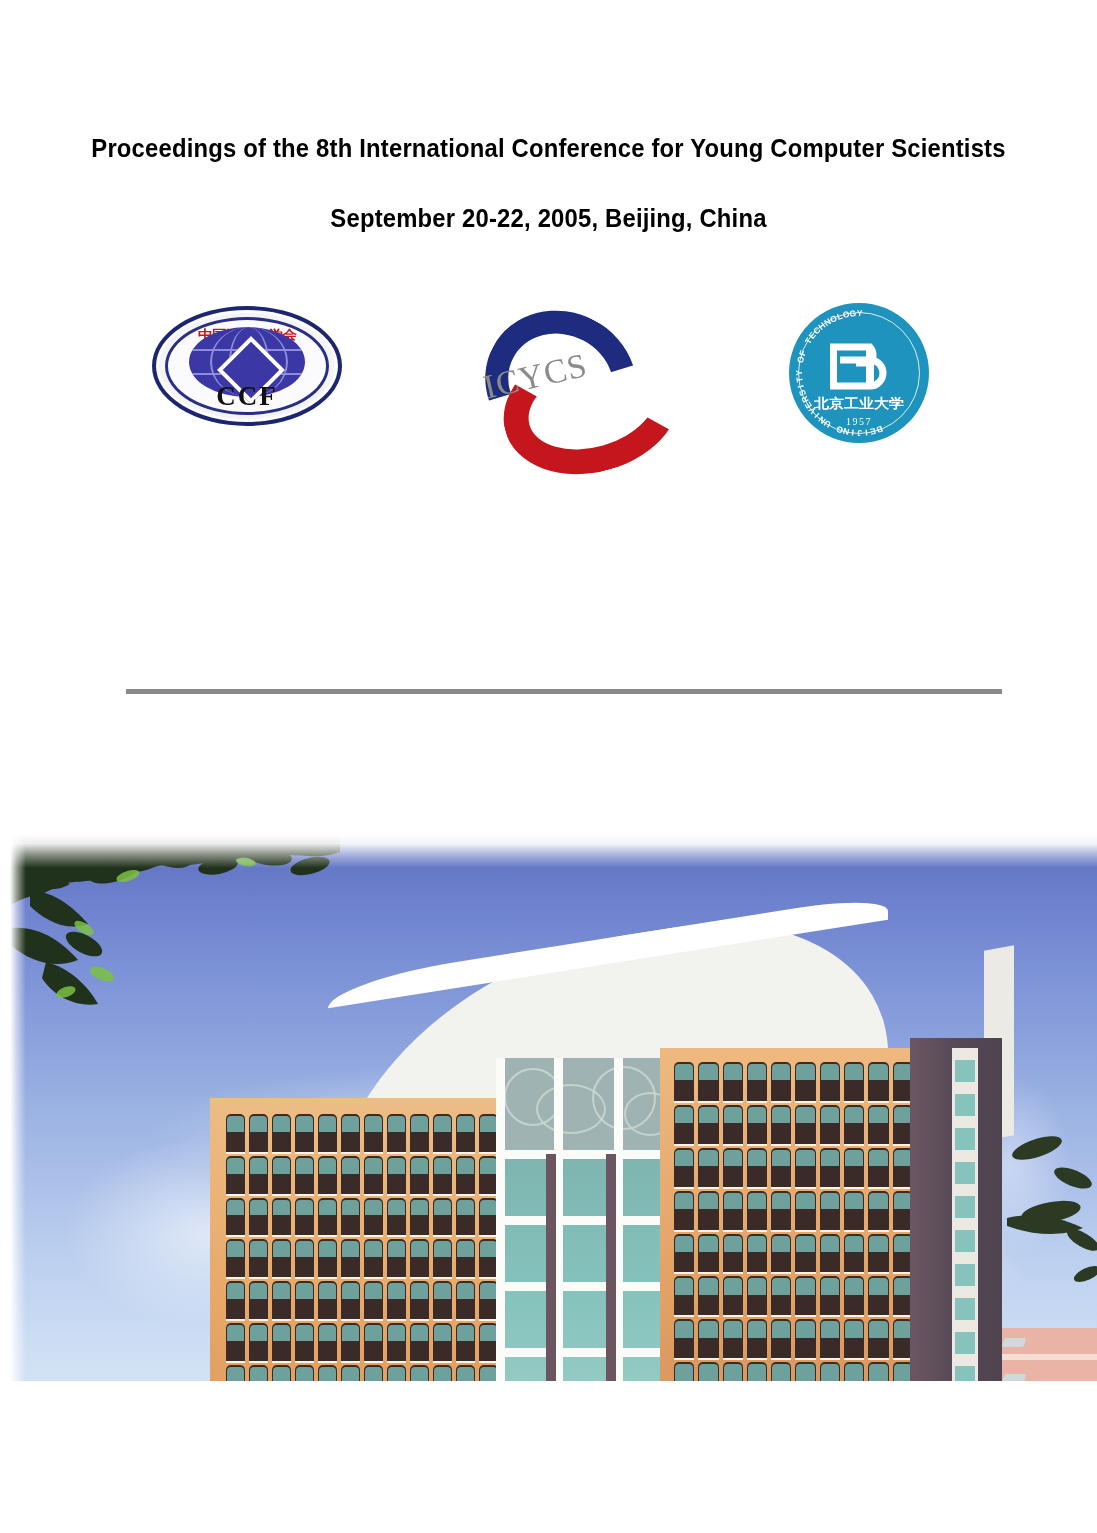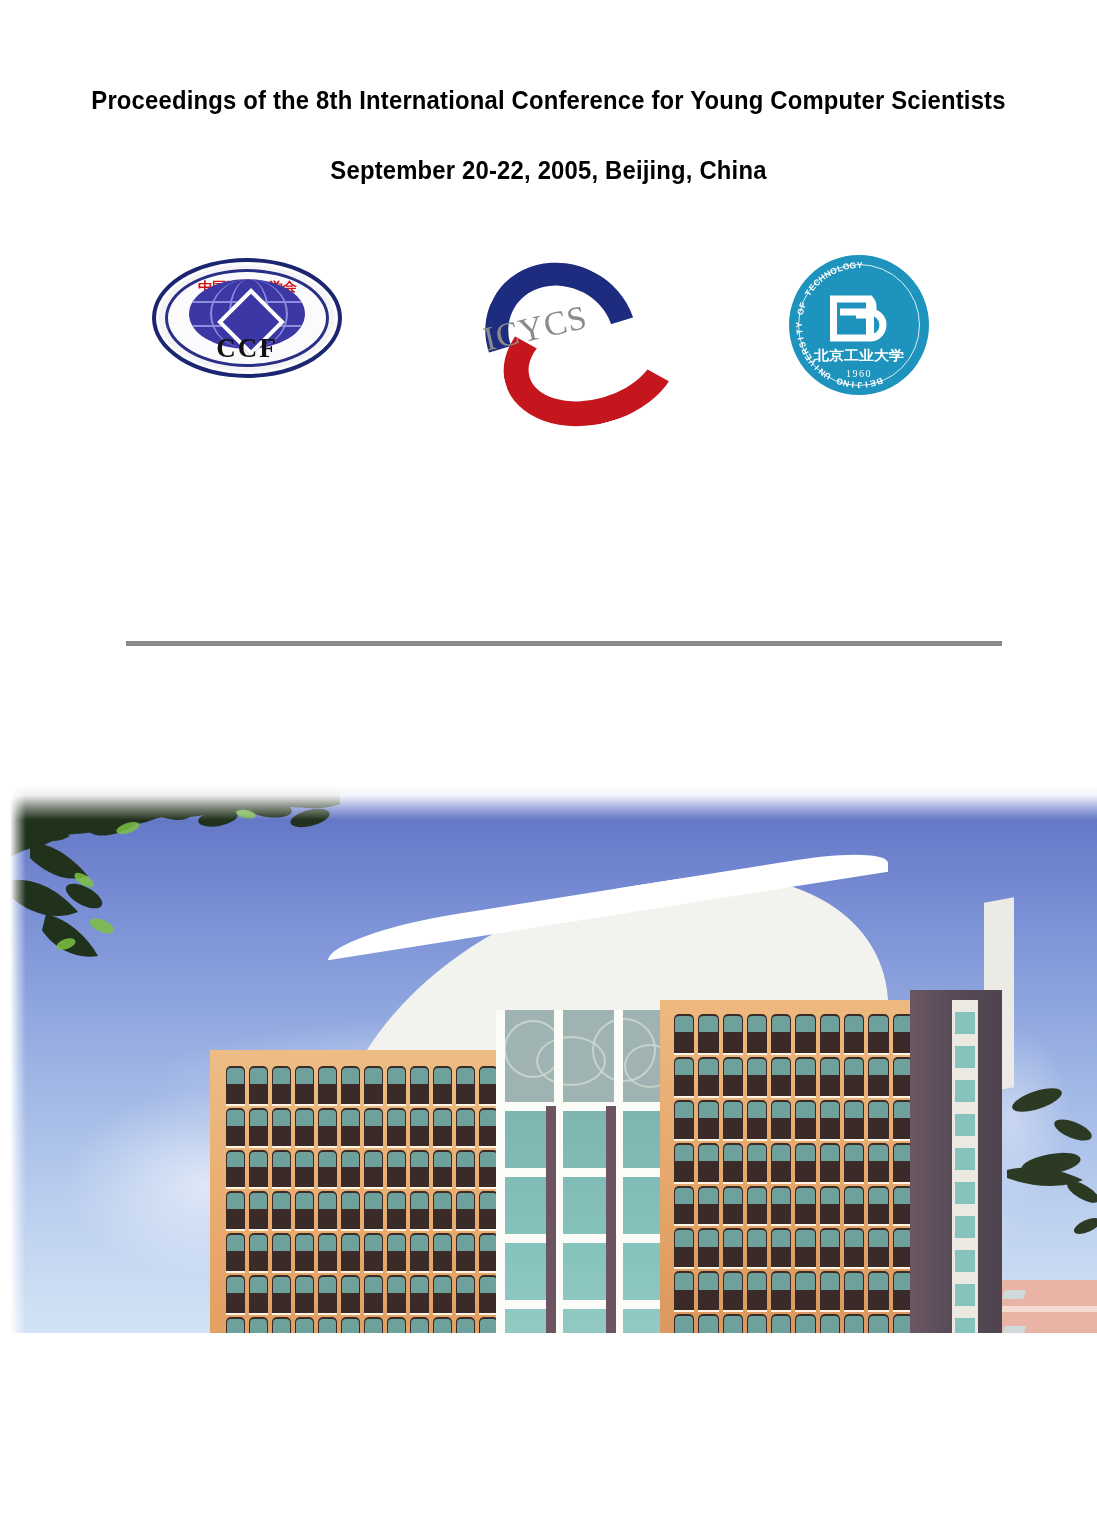--- a/index.html
+++ b/index.html
@@ -4,21 +4,21 @@
 <title>Book Cover</title>
 <style>
   html,body{margin:0;padding:0;background:#fff;}
   body{
     width:1097px;height:1533px;
     font-family:"Liberation Sans",sans-serif;
     background:#ffffff;
     overflow:hidden;
     position:relative;
   }
-  .cover{position:relative;width:1097px;height:1333px;background:#fff;overflow:hidden;}
+  .cover{position:relative;width:1097px;height:1333px;background:#fff;overflow:hidden;margin-top:48px;}
 
   
   .conf-line{
     position:absolute;left:0;right:0;text-align:center;
     color:#000;
     font-family:"Liberation Sans",sans-serif;
     font-weight:bold;
     letter-spacing:.2px;
     white-space:nowrap;
   }
@@ -372,21 +372,21 @@
             <span style="transform: translate(-50%, -50%) translate(0px, 0px) rotate(-5.88235deg) translate(0px, -60px); left: 70px; top: 70px; transform-origin: center center;">G</span>
             <span style="transform: translate(-50%, -50%) translate(0px, 0px) rotate(0.588235deg) translate(0px, -60px); left: 70px; top: 70px; transform-origin: center center;">Y</span>
           </div>
         <svg class="bjut-b" viewBox="0 0 66 48">
           <path d="M4 4 H44 a12 12 0 0 1 0 16 H30" fill="none" stroke="#fff" stroke-width="7" stroke-linecap="butt"></path>
           <path d="M14 17 H44 a13 13 0 0 1 0 26 H4" fill="none" stroke="#fff" stroke-width="7"></path>
           <rect x="40" y="4" width="8" height="40" fill="#fff"></rect>
           <rect x="4" y="4" width="7" height="40" fill="#fff"></rect>
         </svg>
         <div class="bjut-cn">北京工业大学</div>
-        <div class="bjut-year">1960</div>
+        <div class="bjut-year">1957</div>
       </div>
     </div>
   </div>
 
   <div class="title-rule"></div>
 
   <div class="photo">
 
     <div class="sky-clouds"></div>
 

